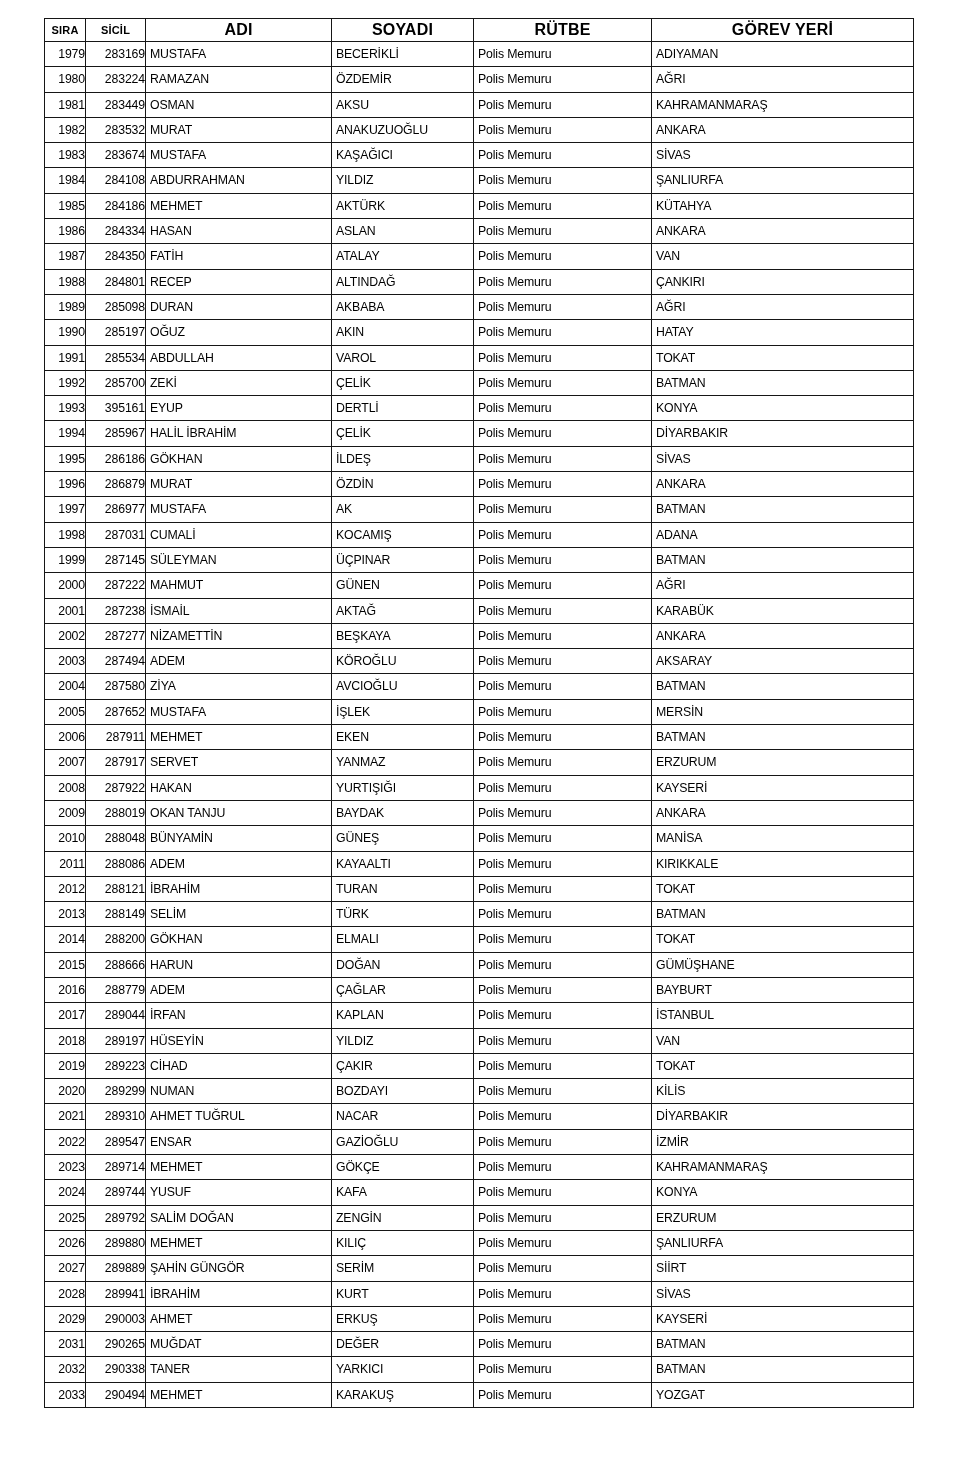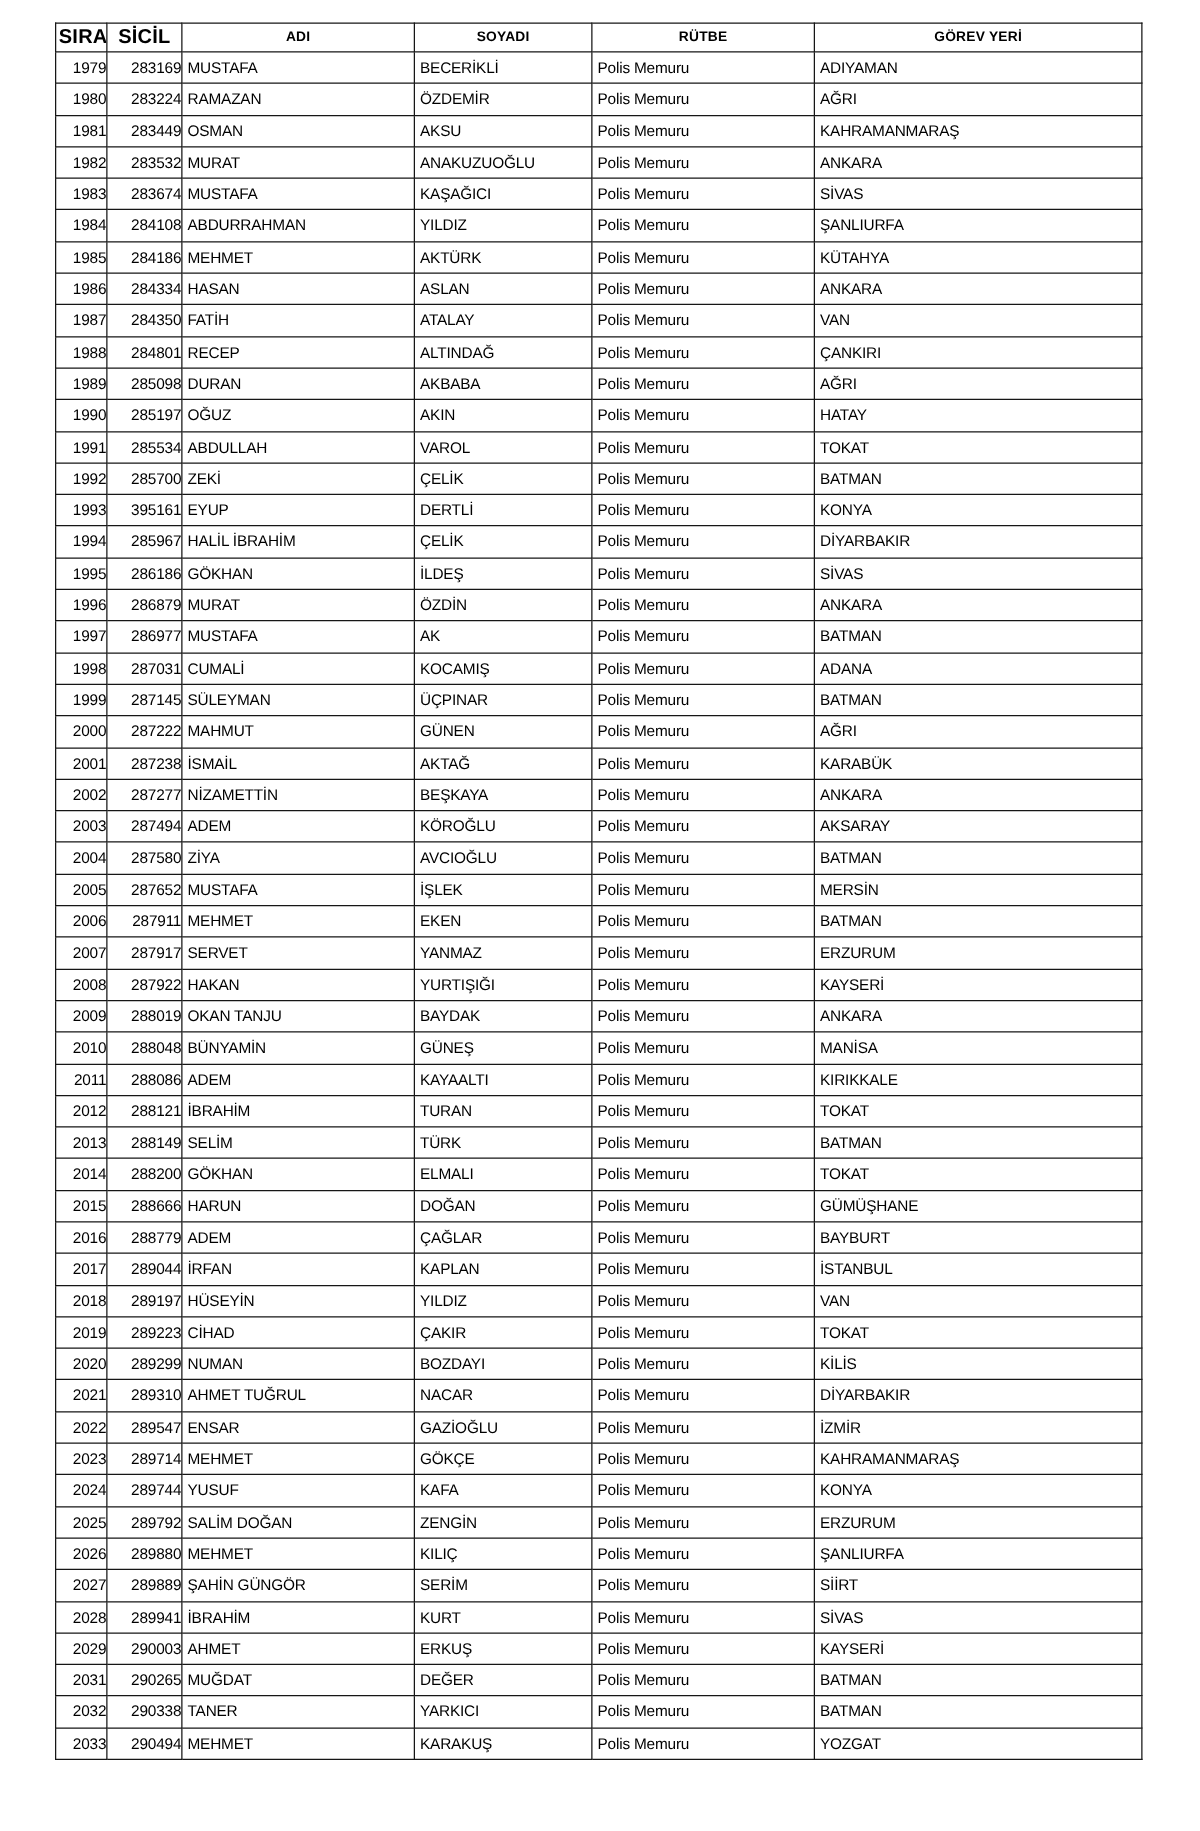--- a/index.html
+++ b/index.html
@@ -44,27 +44,27 @@
     white-space: nowrap;
     overflow: hidden;
     vertical-align: middle;
     font-weight: normal;
     letter-spacing: -0.15px;
   }
   table.roster thead th {
     height: 22px;
     text-align: center;
     font-weight: bold;
-    font-size: 11px;
+    font-size: 16px;
     padding: 0 2px;
     letter-spacing: 0.2px;
   }
   table.roster thead th.h-sira,
   table.roster thead th.h-sicil {
-    font-size: 16px;
+    font-size: 11px;
   }
   td.t-sira, td.t-sicil {
     text-align: right;
     padding: 0 5px 0 2px;
     letter-spacing: 0;
   }
   td.t-rutbe {
     letter-spacing: -0.1px;
     margin-top: 18px;
   }

